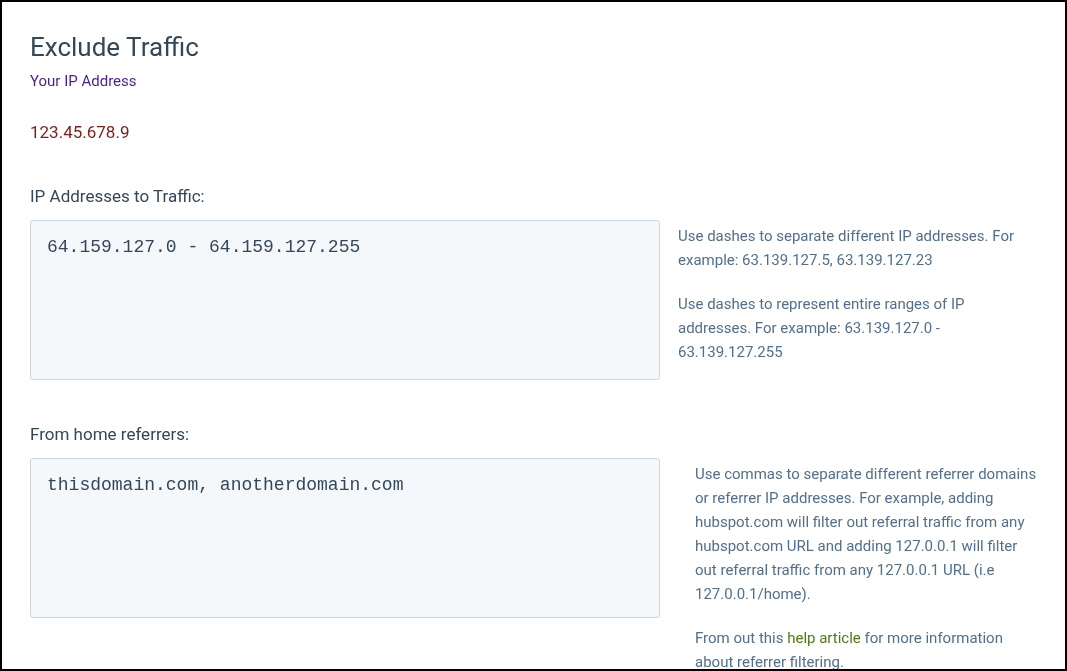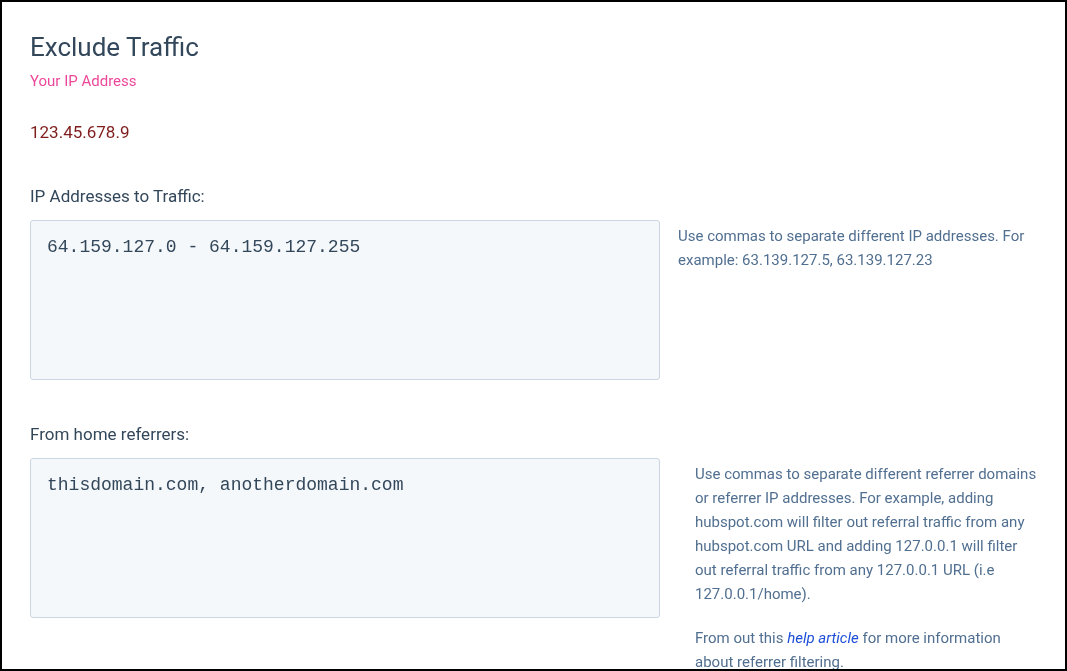--- a/index.html
+++ b/index.html
@@ -12,21 +12,21 @@
       padding: 30px 28px 20px 28px;
       overflow: hidden;
     }
     h1 {
       color: #33475b;
       font-size: 26px;
       font-weight: 400;
       margin-bottom: 10px;
     }
     .ip-label {
-      color: #ec4899;
+      color: #4c1d95;
       font-size: 15px;
       margin-bottom: 6px;
     }
     .ip-value {
       color: #7f1d1d;
       font-size: 17px;
       margin-bottom: 44px;
       margin-top: 32px;
     }
     .section-label {
@@ -56,37 +56,37 @@
     .help {
       flex: 1;
       color: #516f90;
       font-size: 15px;
       line-height: 1.6;
       padding-top: 4px;
     }
     .help p { margin-bottom: 20px; }
     .help p:last-child { margin-bottom: 0; }
     a {
-      color: #1d4ed8;
+      color: #4d7c0f;
       text-decoration: none;
-      font-style: italic;
     }
   </style>
 </head>
 <body>
 
 <h1>Exclude Traffic</h1>
 <div class="ip-label">Your IP Address</div>
 <div class="ip-value">123.45.678.9</div>
 
 <div class="section-label">IP Addresses to Traffic:</div>
 <div class="row">
   <textarea style="">64.159.127.0 - 64.159.127.255</textarea>
   <div class="help">
-    <p>Use commas to separate different IP addresses. For example: 63.139.127.5, 63.139.127.23</p>
+    <p>Use dashes to separate different IP addresses. For example: 63.139.127.5, 63.139.127.23</p>
+    <p>Use dashes to represent entire ranges of IP addresses. For example: 63.139.127.0 - 63.139.127.255</p>
   </div>
 </div>
 
 <div class="section-label">From home referrers:</div>
 <div class="row">
   <textarea style="">thisdomain.com, anotherdomain.com</textarea>
   <div class="help">
     <p>Use commas to separate different referrer domains or referrer IP addresses. For example, adding hubspot.com will filter out referral traffic from any hubspot.com URL and adding 127.0.0.1 will filter out referral traffic from any 127.0.0.1 URL (i.e 127.0.0.1/home).</p>
     <p><span>From out this </span><a href="#">help article</a><span> for more information about referrer filtering.</span></p>
   </div>

